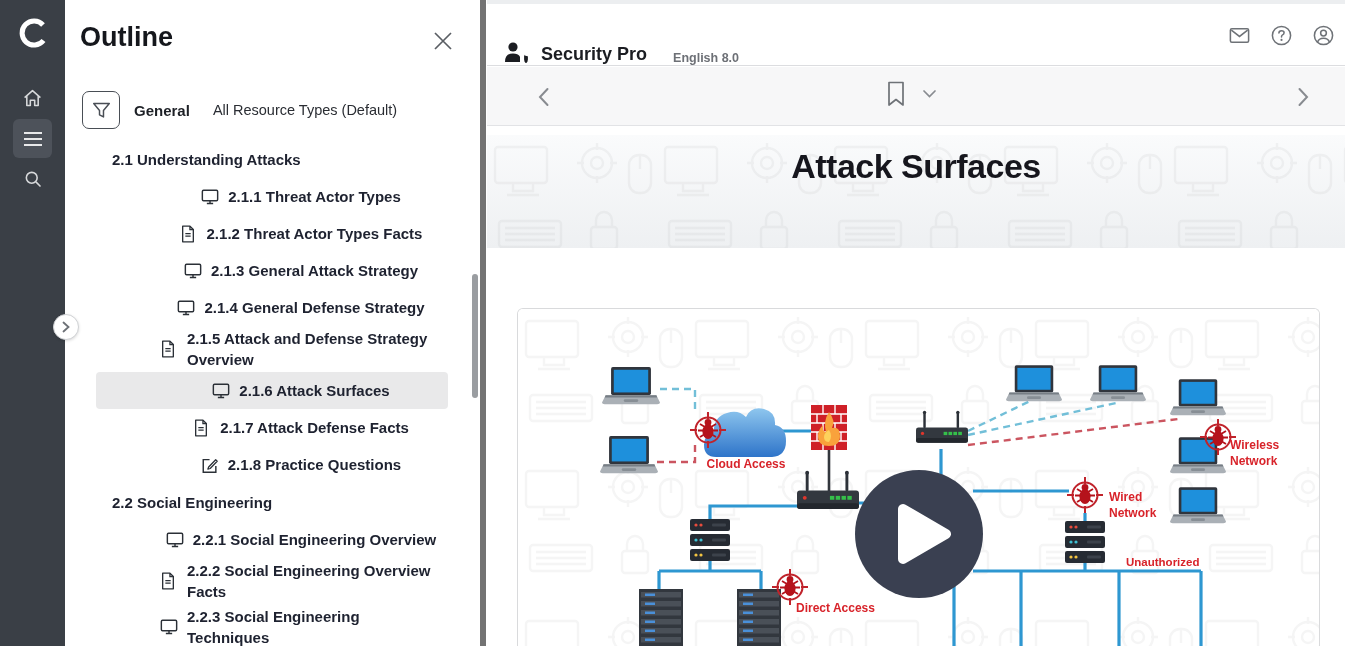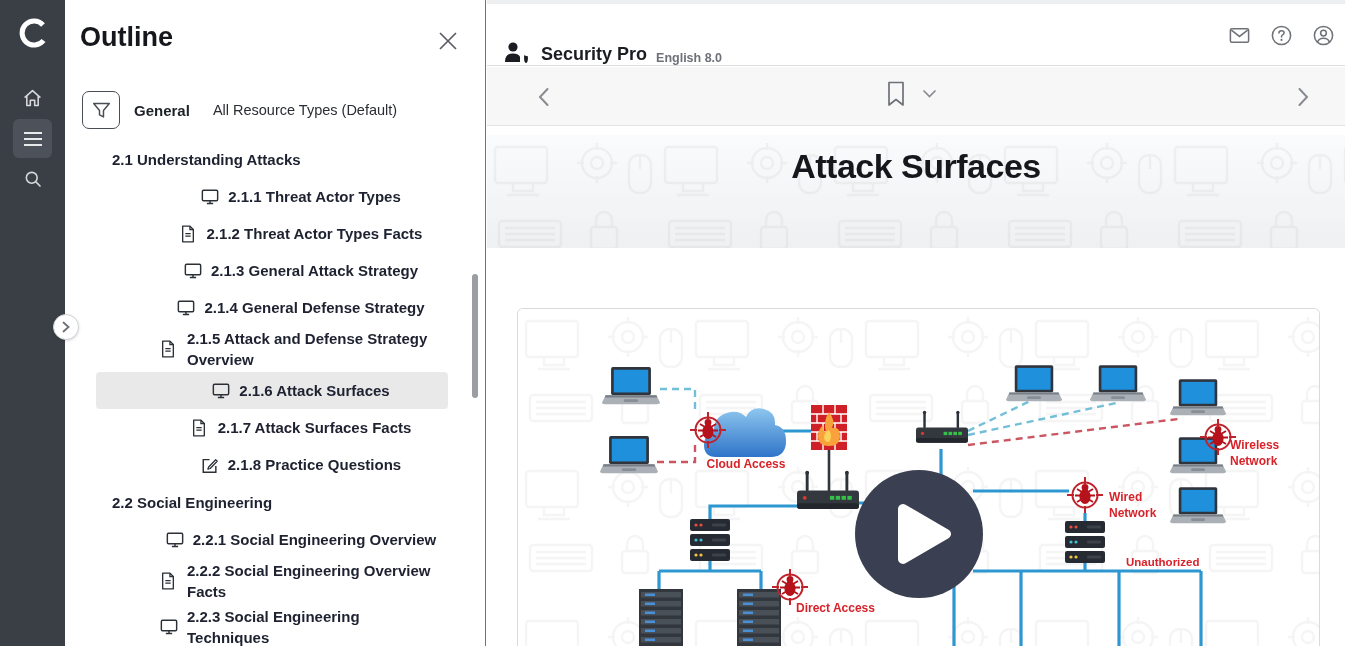--- a/index.html
+++ b/index.html
@@ -9,21 +9,21 @@
 
   
   #rail { position:absolute; left:0; top:0; width:65px; height:646px; background:#3a3f46; z-index:5; }
   .rail-logo { position:absolute; left:0; top:16px; width:65px; text-align:center; }
   .rail-btn { position:absolute; left:13px; width:39px; height:39px; display:flex; align-items:center;
     justify-content:center; border-radius:6px; cursor:pointer; }
   .rail-btn.active { background:#4d525a; }
 
   
   #panel { position:absolute; left:65px; top:0; width:421px; height:646px; background:#fff;
-    border-right:1px solid #737373; z-index:4; overflow:hidden; }
+    border-right:6px solid #737373; z-index:4; overflow:hidden; }
   #panel-title { position:absolute; left:15px; top:22px; font-size:27px; font-weight:700; color:#15171c; }
   #panel-close { position:absolute; right:24px; top:28px; width:26px; height:26px; cursor:pointer;
     display:flex; align-items:center; justify-content:center; }
   #filter-row { position:absolute; left:17px; top:91px; display:flex; align-items:center; }
   #filter-btn { width:38px; height:38px; border:1.5px solid #494e55; border-radius:7px; background:#fff;
     display:flex; align-items:center; justify-content:center; cursor:pointer; }
   #filter-showing { margin-left:14px; font-size:15px; font-weight:700; color:#1d2026; }
   #filter-value { margin-left:23px; font-size:14.5px; color:#2a2d33; }
 
   #outline-list { position:absolute; left:31px; top:140px; width:352px; }
@@ -41,21 +41,21 @@
     background:#fff; border:1px solid #d0d2d5; box-shadow:0 1px 3px rgba(0,0,0,.15); z-index:6;
     display:flex; align-items:center; justify-content:center; cursor:pointer; }
 
   
   #main { position:absolute; left:487px; top:0; width:858px; height:646px; background:#fff; }
   #main-topstrip { position:absolute; left:0; top:0; width:858px; height:4px; background:#eceef0; }
   #main-header { position:absolute; left:0; top:4px; width:858px; height:62px; background:#fff;
     border-bottom:1px solid #dcdde0; display:flex; align-items:flex-end; }
   #course-icon { margin-left:16px; display:flex; }
   #course-title { margin-left:10px; font-size:18px; font-weight:700; color:#1b1d22; }
-  #course-edition { margin-left:9px; font-size:12.5px; font-weight:600; color:#6d7076; }
+  #course-edition { margin-left:26px; font-size:12.5px; font-weight:600; color:#6d7076; }
   #header-actions { position:absolute; right:10px; top:0; height:62px; display:flex; align-items:center; gap:18px; }
   .hdr-icon { width:24px; height:24px; display:flex; align-items:center; justify-content:center; cursor:pointer; }
 
   #navbar { position:absolute; left:0; top:67px; width:858px; height:59px; background:#f7f7f8;
     border-bottom:1px solid #e2e3e6; }
   .nav-chev { position:absolute; top:18px; width:24px; height:24px; display:flex; align-items:center;
     justify-content:center; cursor:pointer; }
   #nav-prev { left:44px; } #nav-next { right:30px; }
   #bookmark-group { position:absolute; left:400px; top:14px; display:flex; align-items:center; gap:18px; }
   #bookmark-btn, #bookmark-caret { display:flex; align-items:center; cursor:pointer; }
@@ -174,21 +174,21 @@
           <span class="o-label">2.1.6 Attack Surfaces</span>
         </div>
         <div class="o-item">
           <span class="o-icon">
             <svg width="16" height="18" viewBox="0 0 18 20">
               <path d="M3 1.2 H11.2 L15 5 V18.8 H3 Z" fill="none" stroke="#2b3037" stroke-width="1.5" stroke-linejoin="round"></path>
               <path d="M11.2 1.2 V5 H15" fill="none" stroke="#2b3037" stroke-width="1.5"></path>
               <path d="M6 9.5 H12 M6 12.5 H12" stroke="#2b3037" stroke-width="1.4"></path>
             </svg>
           </span>
-          <span class="o-label">2.1.7 Attack Surfaces Facts</span>
+          <span class="o-label">2.1.7 Attack Defense Facts</span>
         </div>
         <div class="o-item">
           <span class="o-icon">
             <svg width="18" height="18" viewBox="0 0 20 20">
               <path d="M16.5 11 V18 H2.5 V4 H9.5" fill="none" stroke="#2b3037" stroke-width="1.6"></path>
               <path d="M8.5 12.2 L16.3 4.2 L18 5.9 L10.2 13.9 L7.6 14.6 Z" fill="none" stroke="#2b3037" stroke-width="1.4" stroke-linejoin="round"></path>
             </svg>
           </span>
           <span class="o-label">2.1.8 Practice Questions</span>
         </div>

